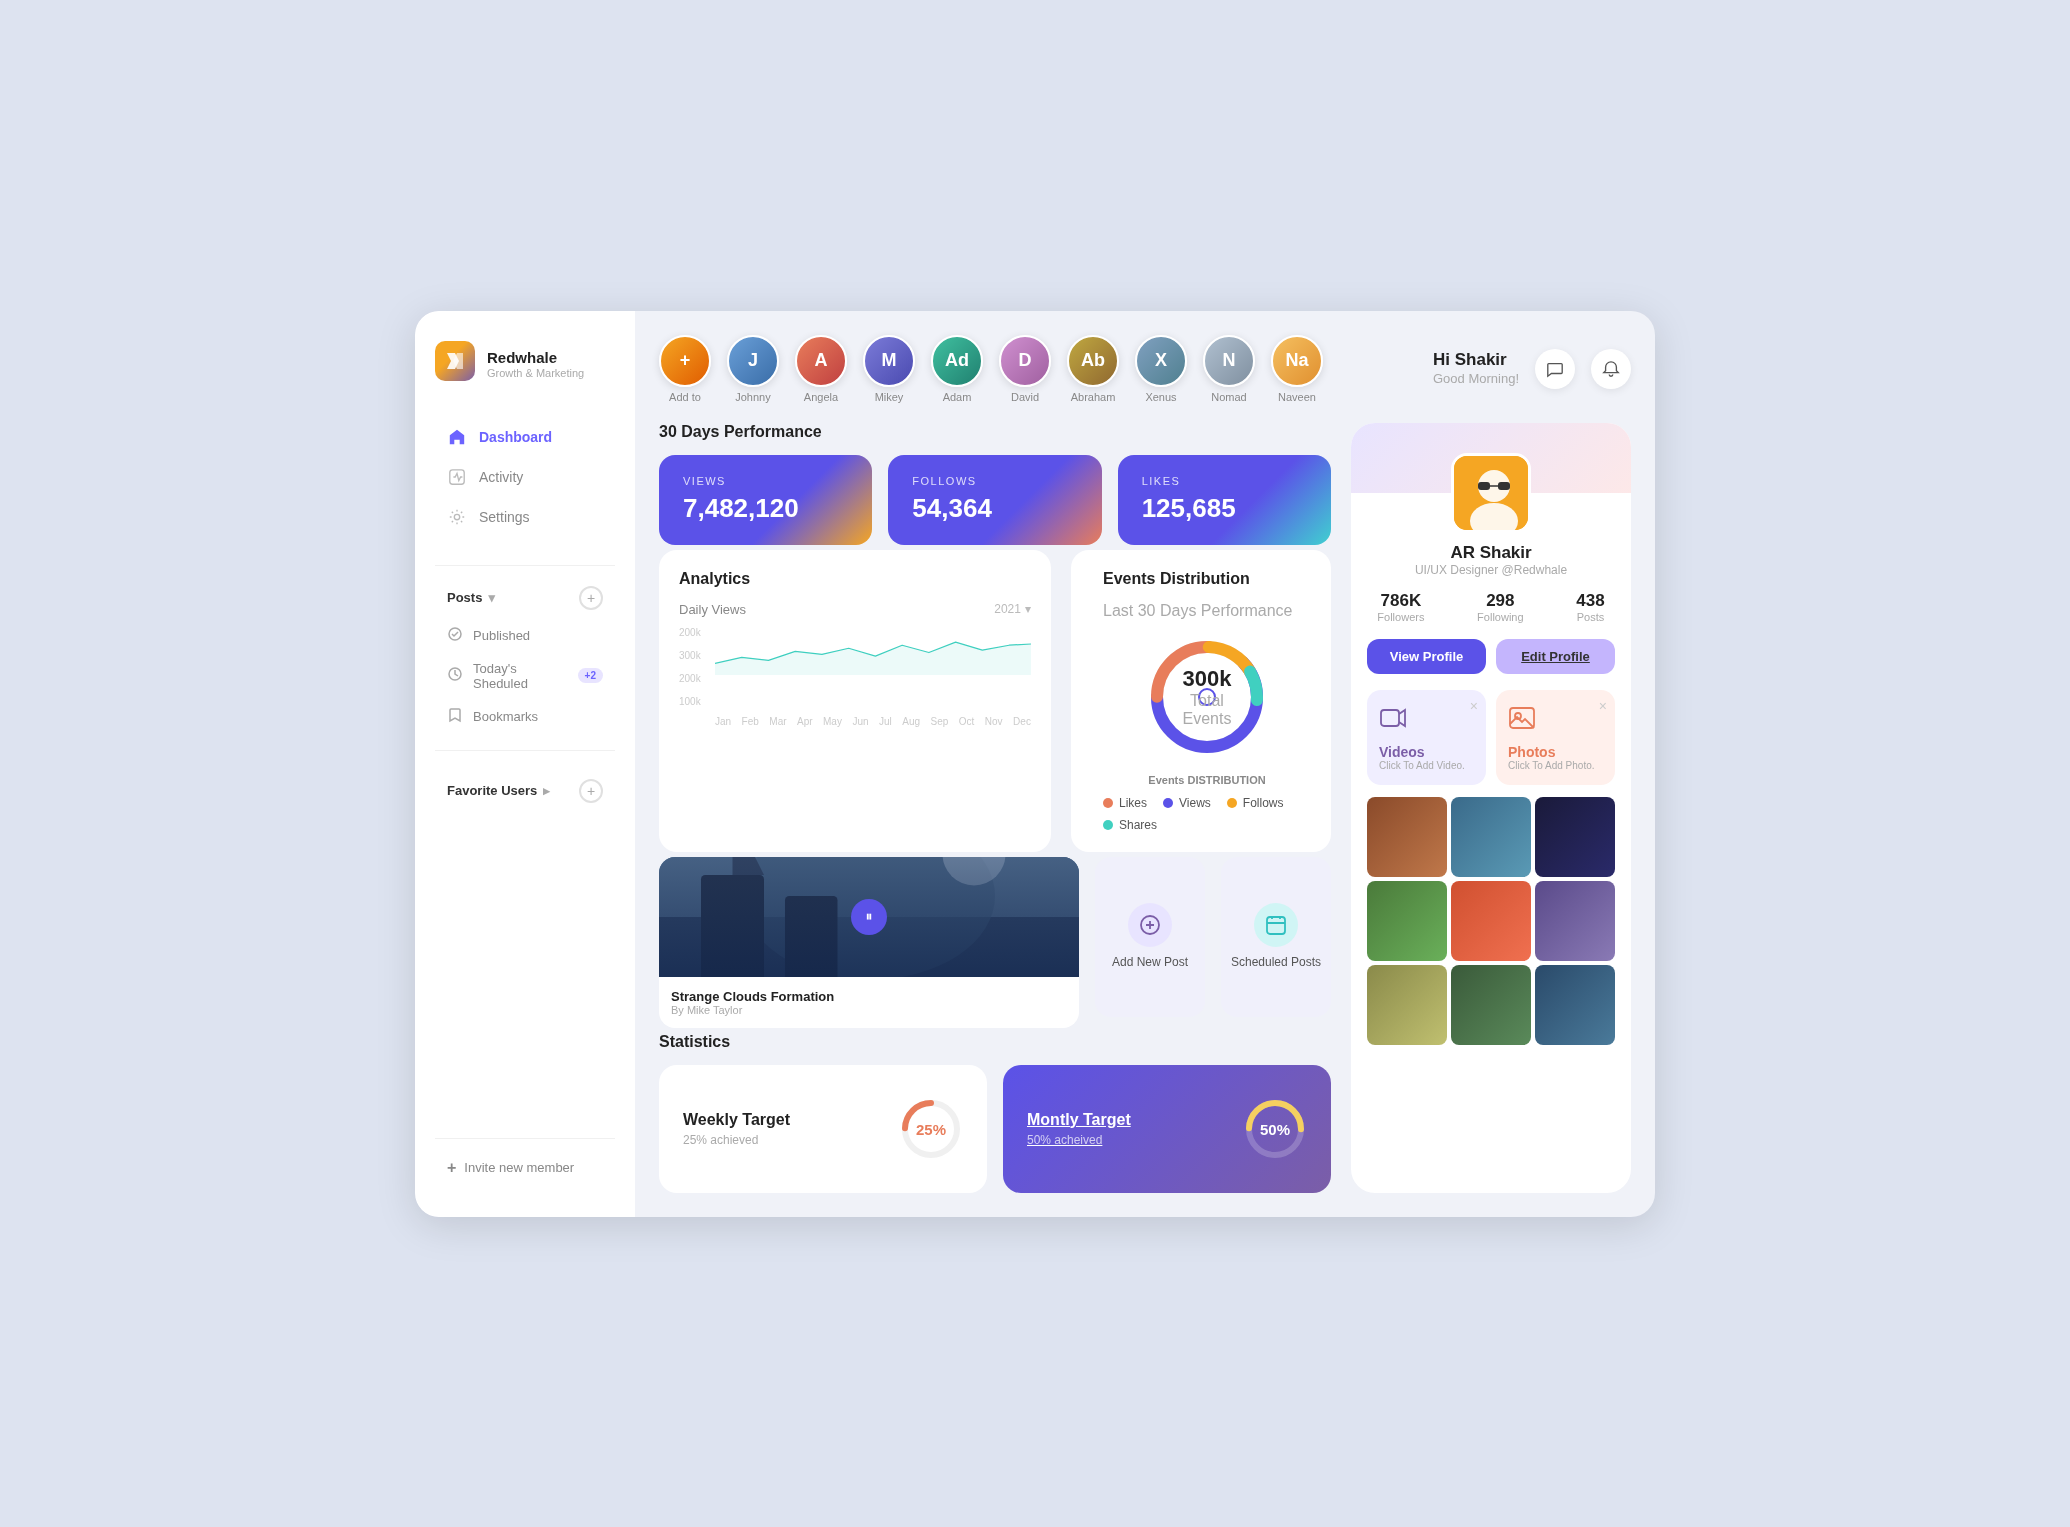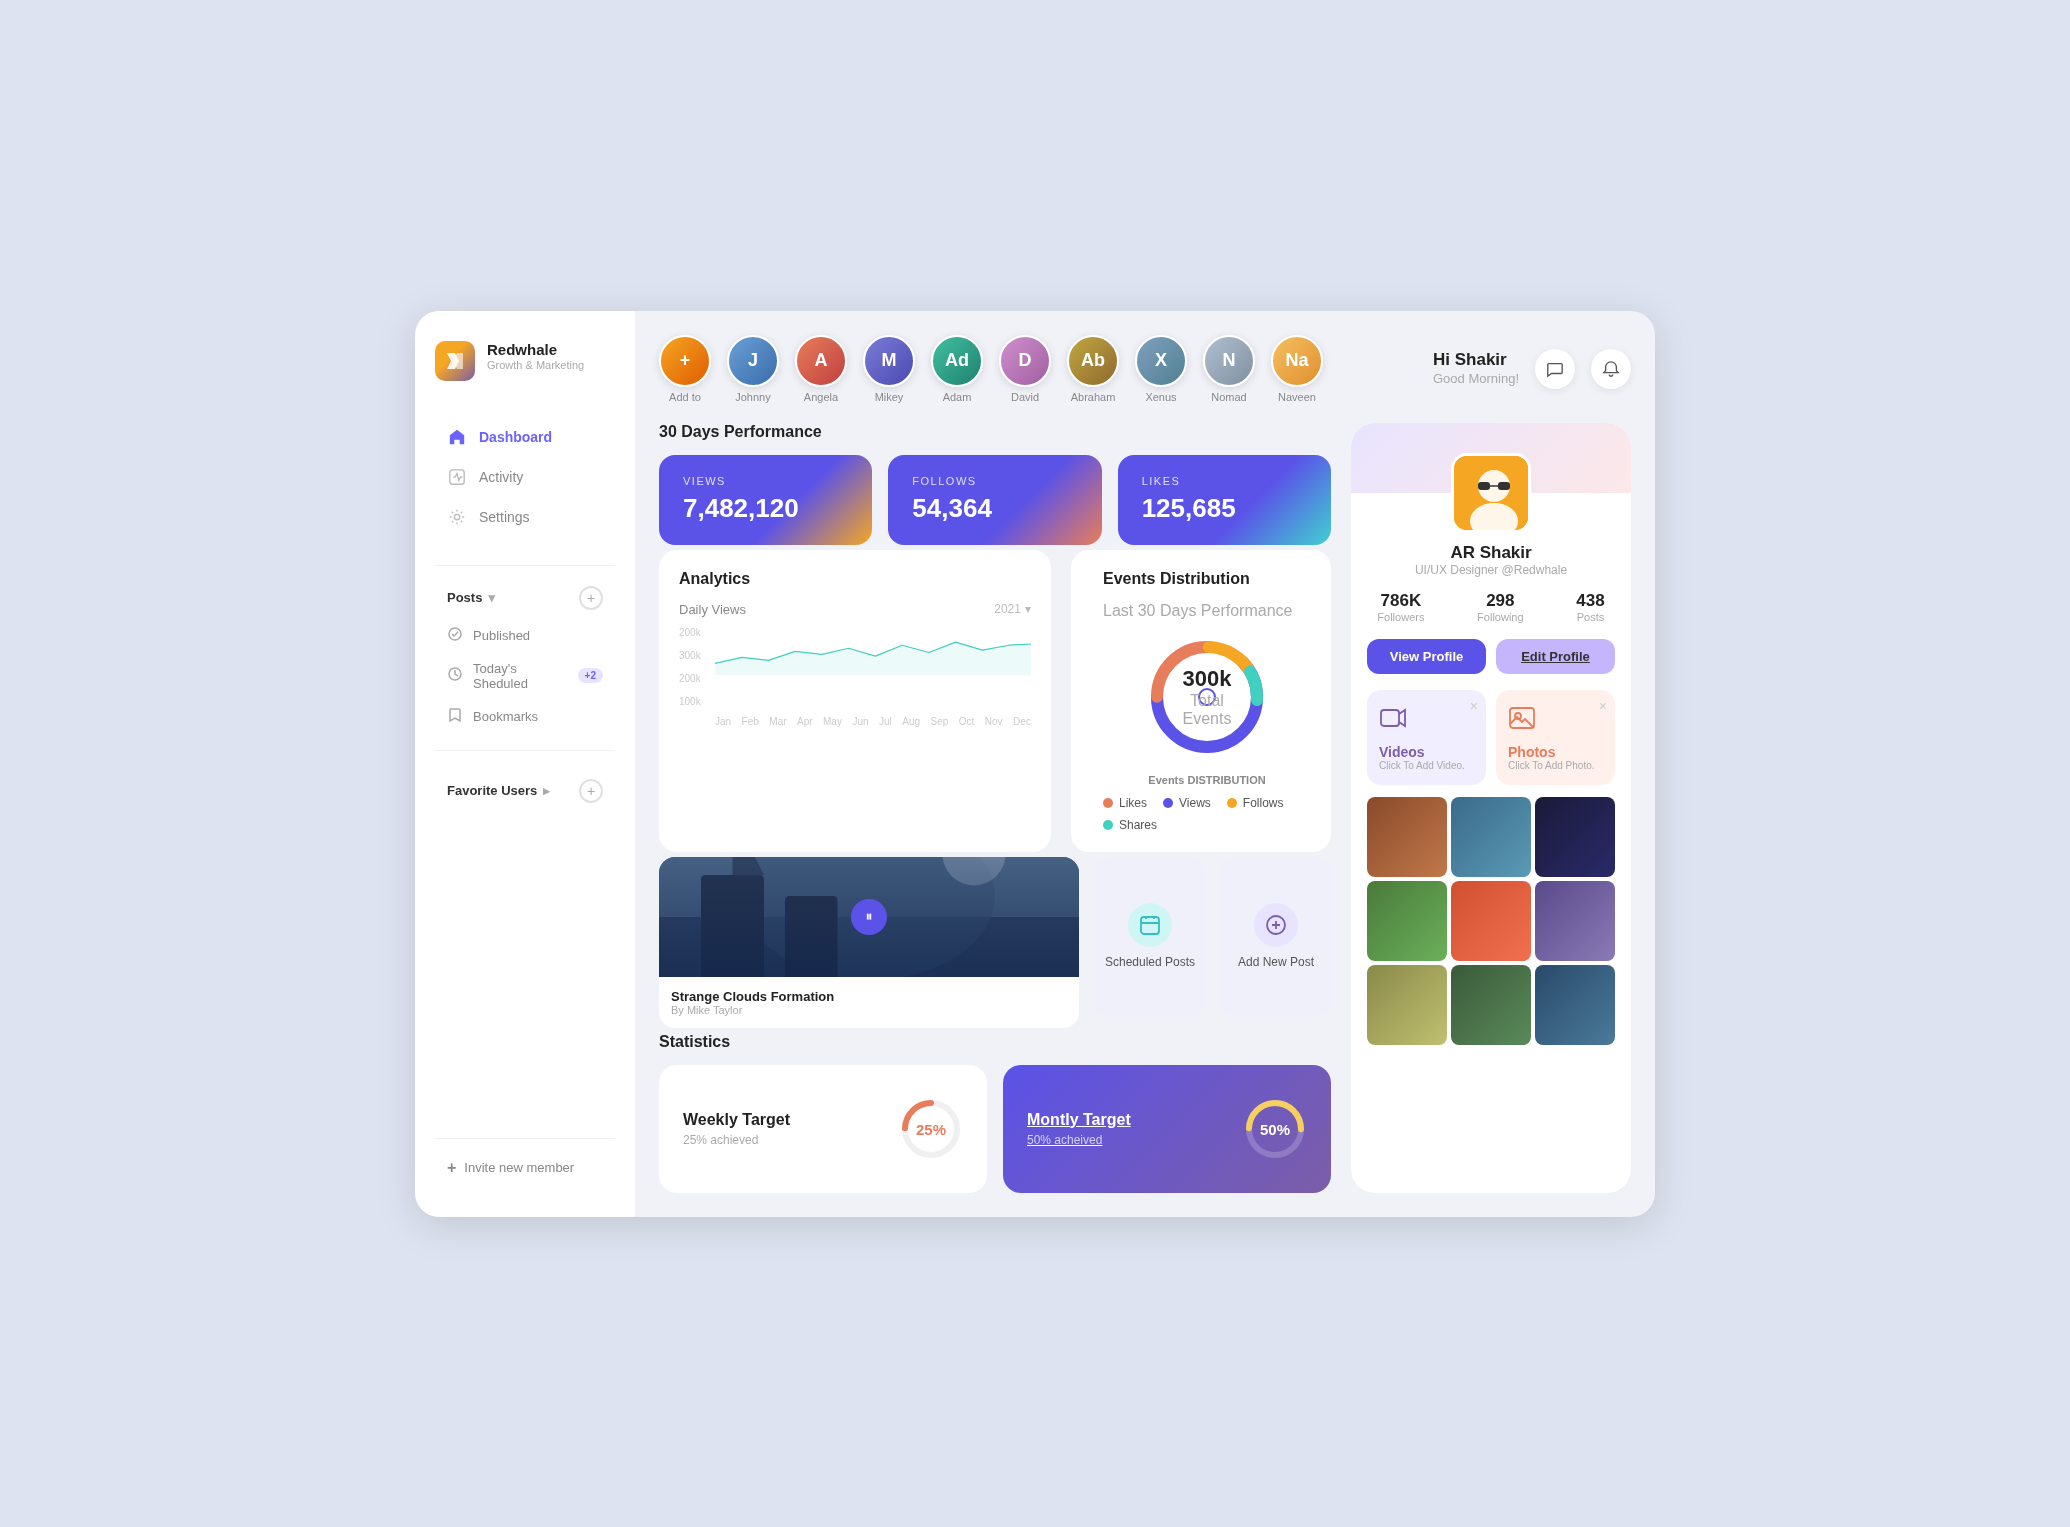--- a/index.html
+++ b/index.html
@@ -27,21 +27,21 @@
       background: #fff;
       border-radius: 24px 0 0 24px;
       padding: 30px 20px;
       display: flex;
       flex-direction: column;
       gap: 0;
       flex-shrink: 0;
     }
     .logo-area {
       display: flex;
-      align-items: flex-start;
+      align-items: flex-end;
       gap: 12px;
       margin-bottom: 36px;
     }
     .logo-icon {
       width: 40px;
       height: 40px;
       border-radius: 10px;
       background: linear-gradient(135deg, #f5a623 40%, #7b5ea7 100%);
       display: flex;
       align-items: center;
@@ -599,37 +599,37 @@
               <div class="post-thumb-overlay"></div>
               <div class="play-btn">⏸</div>
             </div>
             <div class="post-thumb-info">
               <div class="post-thumb-title">Strange Clouds Formation</div>
               <div class="post-thumb-by">By Mike Taylor</div>
             </div>
           </div>
 
           <div class="action-card">
+            <div class="action-icon purple">
+              <svg width="22" height="22" viewBox="0 0 22 22" fill="none" stroke="#7b5ea7" stroke-width="1.8">
+                <circle cx="11" cy="11" r="9"></circle>
+                <path d="M11 7v8M7 11h8"></path>
+              </svg>
+            </div>
+            <span class="action-label">Add New Post</span>
+          </div>
+
+          <div class="action-card">
             <div class="action-icon teal">
               <svg width="22" height="22" viewBox="0 0 22 22" fill="none" stroke="#30c0c0" stroke-width="1.8">
                 <rect x="2" y="3" width="18" height="17" rx="3"></rect>
                 <path d="M7 2v3M15 2v3M2 9h18"></path>
               </svg>
             </div>
             <span class="action-label">Scheduled Posts</span>
-          </div>
-
-          <div class="action-card">
-            <div class="action-icon purple">
-              <svg width="22" height="22" viewBox="0 0 22 22" fill="none" stroke="#7b5ea7" stroke-width="1.8">
-                <circle cx="11" cy="11" r="9"></circle>
-                <path d="M11 7v8M7 11h8"></path>
-              </svg>
-            </div>
-            <span class="action-label">Add New Post</span>
           </div>
         </div>
 
         <div>
           <div class="section-title">Statistics</div>
           <div class="stats-row">
             <div class="stats-card">
               <div class="stats-text">
                 <div class="stats-title">Weekly Target</div>
                 <div class="stats-subtitle">25% achieved</div>

